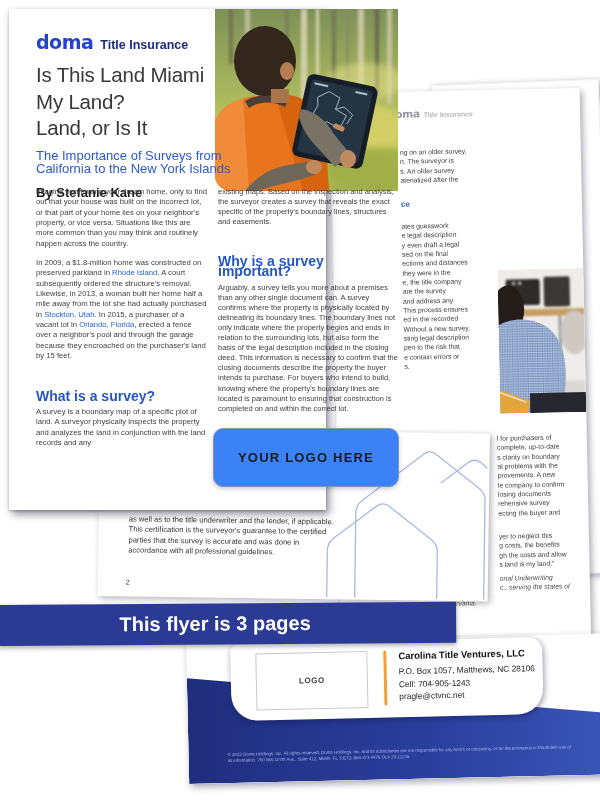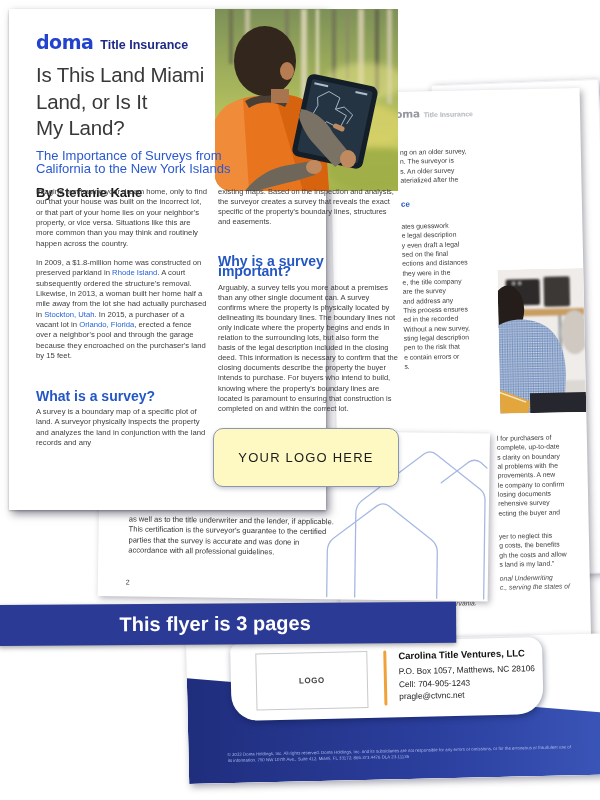--- a/index.html
+++ b/index.html
@@ -48,24 +48,24 @@
                font-weight:normal;color:#2a58d0;}
   .p1-byline{position:absolute;left:27px;top:176px;font-size:13px;font-weight:bold;color:#1c1c1c;}
   .p1-col{position:absolute;top:178px;color:#3e3e3e;}
   #col1{left:27px;width:172px;font-size:7.7px;line-height:10.35px;}
   #col2{left:209px;width:180px;font-size:7.5px;line-height:10.1px;}
   .bodyp{margin:0 0 9px 0;}
   .bhead{font-size:14px;font-weight:bold;color:#2456c4;margin:29px 0 6px 0;}
   .lnk{color:#2563d8;}
   .photo1{position:absolute;left:206px;top:0;width:183px;height:182px;
           border-radius:0 0 0 16px;overflow:hidden;}
-  .logo-here{position:absolute;left:204px;top:419px;width:184px;height:57px;background:#fef9c3;
+  .logo-here{position:absolute;left:204px;top:419px;width:184px;height:57px;background:#3b82f6;
              border:1.5px solid #8c97ad;border-radius:10px;box-shadow:0 2px 4px rgba(40,50,80,.25);
              display:flex;align-items:center;justify-content:center;
-             font-size:13px;font-weight:normal;letter-spacing:1.2px;color:#1b1b1b;}
+             font-size:13px;font-weight:bold;letter-spacing:1.2px;color:#1b1b1b;}
 
   
   #banner{position:absolute;left:-2px;top:605px;width:458px;height:41px;background:#2b3a94;
           transform:rotate(-.4deg);transform-origin:0 0;box-shadow:0 2px 5px rgba(0,0,0,.35);
           display:flex;align-items:center;justify-content:center;
           color:#fff;font-weight:bold;font-size:20px;padding-right:24px;box-sizing:border-box;}
 
   
   #page3{left:186px;top:643px;width:415px;height:141px;transform:rotate(-1.3deg);
          transform-origin:0 0;box-shadow:2px 3px 7px rgba(30,30,55,.4);}
@@ -252,22 +252,22 @@
         <path d="M86,100 C100,102 112,112 118,124 L136,146 L120,158 L100,136 C92,128 86,116 84,108 Z" fill="#7a7264"></path>
         <ellipse cx="133" cy="150" rx="8" ry="9" fill="#c08a60"></ellipse>
         <path d="M30,182 C40,168 58,158 74,156 L96,152 L100,166 L80,172 C62,176 48,180 42,182 Z" fill="#6e6759"></path>
         <ellipse cx="99" cy="158" rx="8" ry="7" fill="#c08a60"></ellipse>
         <rect x="118" y="116" width="12" height="5" rx="2.5" fill="#c08a60" transform="rotate(24 124 118)"></rect>
       </svg>
     </div>
 
     <div class="p1-title">
         <div class="ln">Is This Land Miami</div>
+        <div class="ln">My Land?</div>
         <div class="ln">Land, or Is It</div>
-        <div class="ln">My Land?</div>
       </div>
     <div class="p1-subtitle">
         <div class="ln">The Importance of Surveys from</div>
         <div class="ln">California to the New York Islands</div>
       </div>
     <div class="p1-byline">By Stefanie Kane</div>
 
     <div class="p1-col" id="col1">
       <p class="bodyp">Imagine purchasing your dream home, only to find out that your house was built on the incorrect lot, or that part of your home lies on your neighbor's property, or vice versa.  Situations like this are more common than you may think and routinely happen across the country.</p>
       <p class="bodyp"><span>In 2009, a $1.8-million home was constructed on preserved parkland in </span><span class="lnk">Rhode Island</span><span>. A court subsequently ordered the structure's removal. Likewise, in 2013, a woman built her home half a mile away from the lot she had actually purchased in </span><span class="lnk">Stockton, Utah</span><span>. In 2015, a purchaser of a vacant lot in </span><span class="lnk">Orlando, Florida</span><span>, erected a fence over a neighbor's pool and through the garage because they encroached on the purchaser's land by 15 feet.</span></p>

